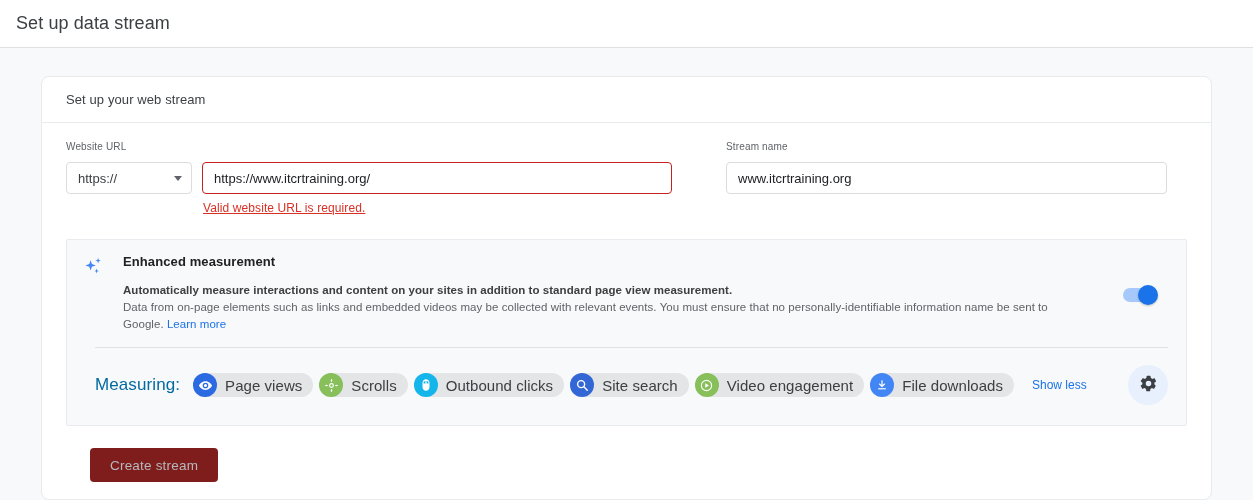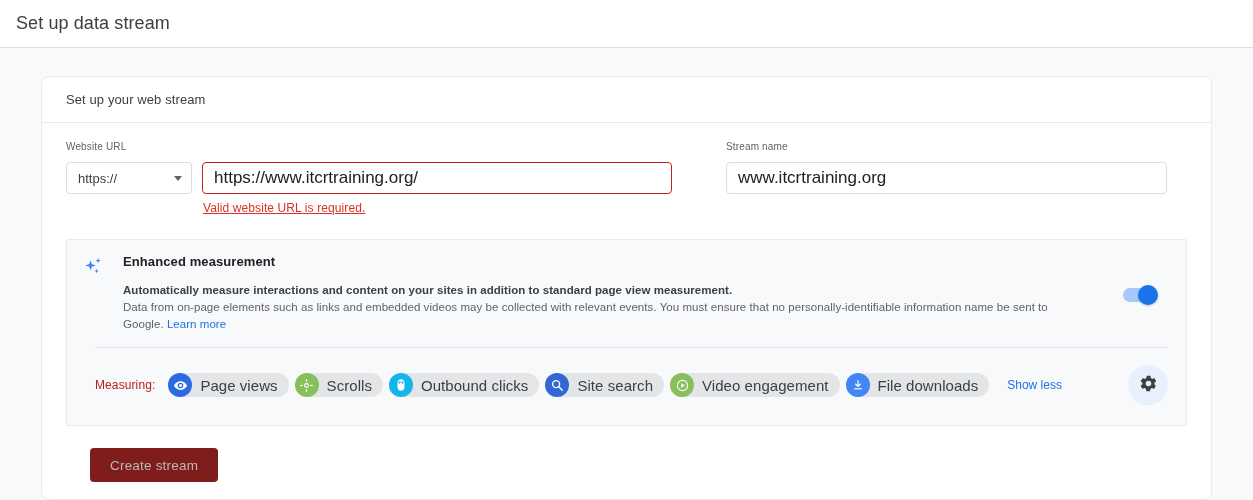--- a/index.html
+++ b/index.html
@@ -99,21 +99,21 @@
     border-top: 5px solid #5f6368;
   }
 
   .text-input {
     flex: 1;
     height: 32px;
     border: 1px solid #dadce0;
     border-radius: 4px;
     background: #ffffff;
     font-family: "Liberation Sans", sans-serif;
-    font-size: 17px;
+    font-size: 13px;
     color: #202124;
     padding: 4px 11px;
     outline: none;
   }
   .text-input.error { border: 1.6px solid #c5221f; }
   .error-msg {
     margin-top: 7px;
     margin-left: 137px;
     font-size: 12px;
     color: #d93025;
@@ -188,22 +188,22 @@
     margin: 14px 18px 0 28px;
   }
 
   .em-measuring {
     display: flex;
     align-items: center;
     padding: 17px 0 20px 28px;
     gap: 0;
   }
   .measuring-label {
-    font-size: 12px;
-    color: #b91c1c;
+    font-size: 17px;
+    color: #0369a1;
     margin-right: 13px;
     letter-spacing: .1px;
     white-space: nowrap;
   }
   .chips {
     display: flex;
     align-items: center;
     gap: 6px;
     flex: 1;
   }

